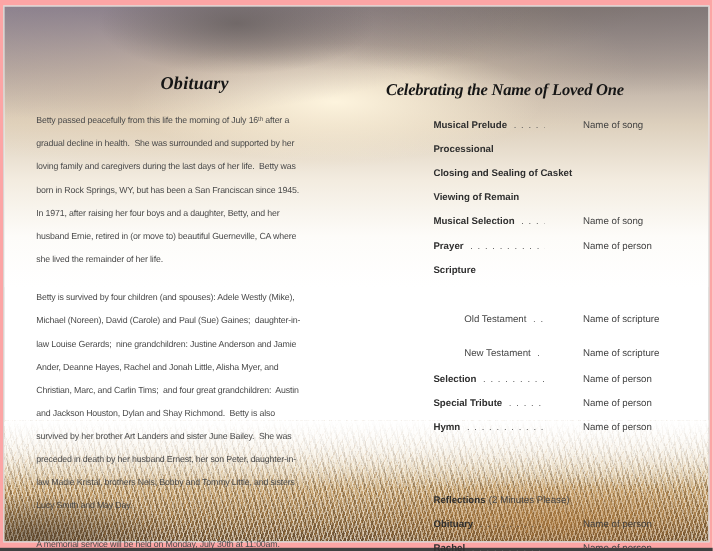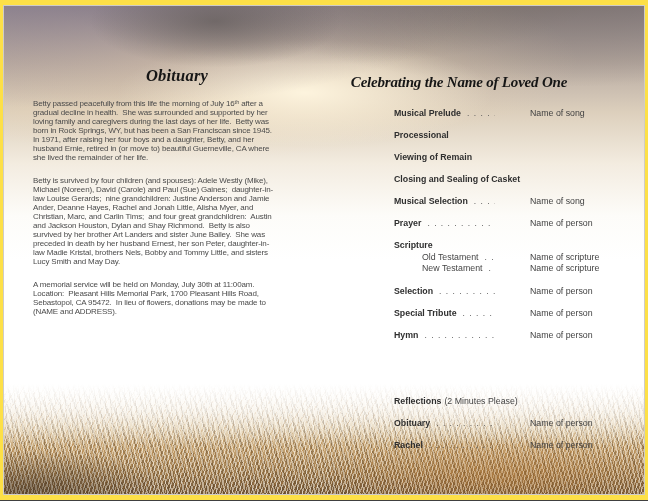--- a/index.html
+++ b/index.html
@@ -4,22 +4,22 @@
 <style>
   * { margin: 0; padding: 0; box-sizing: border-box; }
   html, body { background: #ffffff; }
   body {
     width: 648px; height: 501px;
     font-family: "Liberation Sans", "DejaVu Sans", sans-serif;
     position: relative; overflow: hidden;
   }
   .canvas {
     position: absolute; inset: 0;
-    background: #fde047;
-    border-bottom: 1px solid #404040;
+    background: #fca5a5;
+    border-bottom: 3px solid #404040;
   }
   
   .photo {
     position: absolute; left: 3px; top: 5px; right: 3px; bottom: 5px;
     background: #ffffff;
     border: 1px solid #cfccc8;
     overflow: hidden;
   }
   .sky {
     position: absolute; left: 0; right: 0; top: 0; height: 255px;
@@ -54,21 +54,21 @@
   }
   .page-title {
     font-family: "Liberation Serif", "DejaVu Serif", serif;
     font-style: italic; font-weight: bold;
     font-size: 16.5px; color: #161616;
     text-align: center; letter-spacing: 0.2px;
     margin-bottom: 13px;
   }
   .obit-para {
     font-size: 8px; letter-spacing: -0.15px;
-    line-height: 9px; color: #4b4b4b;
+    line-height: 21px; color: #4b4b4b;
     white-space: pre-wrap;
     margin-bottom: 14px;
   }
   
   .right-text {
     position: absolute; left: 346px; top: 74px; width: 226px;
   }
   .right-text .page-title {
     font-size: 15px; letter-spacing: -0.2px;
     margin-bottom: 17px;
@@ -83,23 +83,23 @@
   .prog-suffix { margin-left: 3px; color: #454545; white-space: nowrap; margin-top: 44px; }
   .prog-leader {
     flex: 1; overflow: hidden; white-space: nowrap;
     margin: 0 3px 0 6px; color: #5a5a5a;
   }
   .prog-leader::after {
     content: ". . . . . . . . . . . . . . . . . . . . . . . . . . . . . . . . . . . . . . . .";
     font-size: 8.5px; letter-spacing: 1px;
   }
   .prog-value { flex: none; width: 74px; color: #424242; white-space: nowrap; padding-left: 32px; }
-  .prog-row.tight { margin-bottom: 1px; }
+  .prog-row.tight { margin-bottom: 14px; }
   .prog-row.sub { margin-left: 28px; margin-bottom: 1px; }
-  .prog-row.sub .prog-label { font-weight: normal; color: #454545; }
+  .prog-row.sub .prog-label { font-weight: normal; color: #454545; margin-top: 20px; }
   .prog-row.sub + .prog-row:not(.sub) { margin-top: 12px; text-align: center; }
 </style>
 </head>
 <body>
 
 <div class="canvas">
 
   <div class="photo">
     <div class="sky"></div>
     <div class="grass"></div>
@@ -137,25 +137,25 @@
     <span class="prog-label">Musical Prelude</span>
 
     <span class="prog-leader"></span>
     <span class="prog-value">Name of song</span>
   </div>
         <div class="prog-row">
     <span class="prog-label">Processional</span>
 
   </div>
         <div class="prog-row">
+    <span class="prog-label">Closing and Sealing of Casket</span>
+
+  </div>
+        <div class="prog-row">
     <span class="prog-label">Viewing of Remain</span>
-
-  </div>
-        <div class="prog-row">
-    <span class="prog-label">Closing and Sealing of Casket</span>
 
   </div>
         <div class="prog-row">
     <span class="prog-label">Musical Selection</span>
 
     <span class="prog-leader"></span>
     <span class="prog-value">Name of song</span>
   </div>
         <div class="prog-row">
     <span class="prog-label">Prayer</span>

